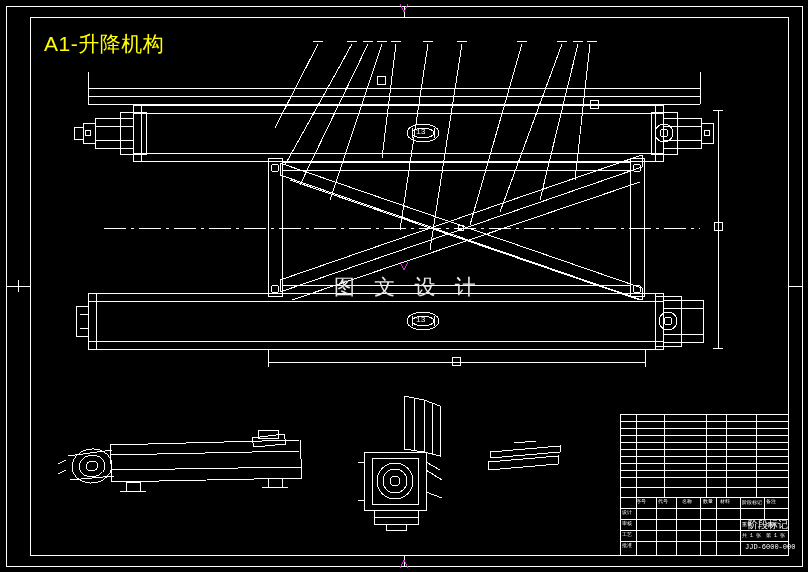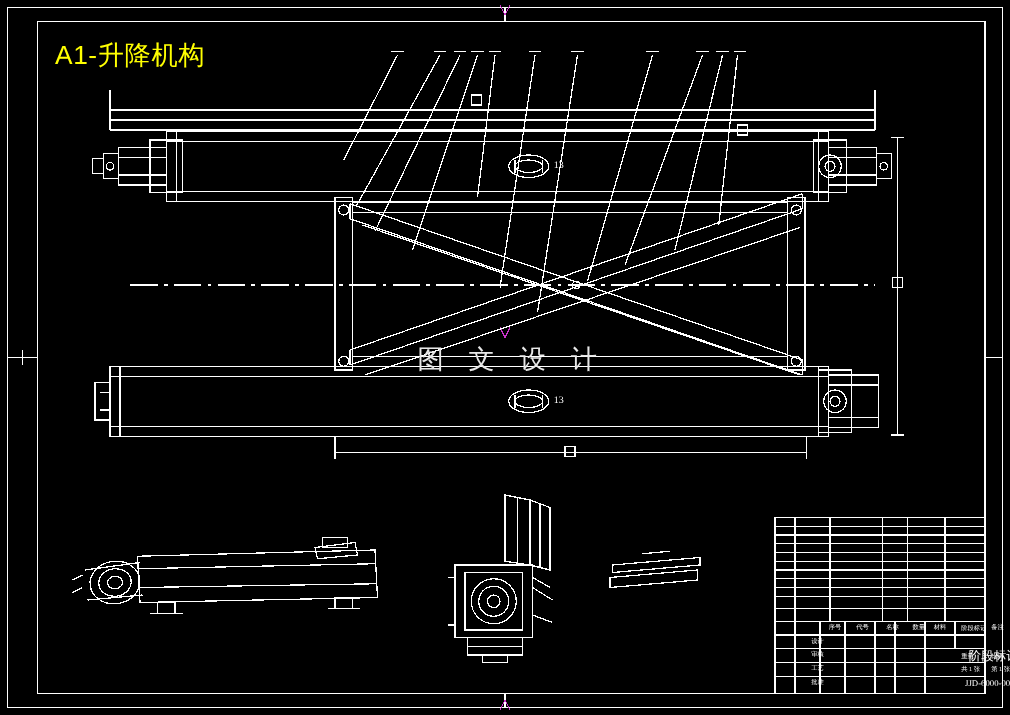--- a/index.html
+++ b/index.html
@@ -29,31 +29,30 @@
     color: #ffff00;
     font-family: "Liberation Sans", sans-serif;
     font-size: 21px;
     font-weight: 400;
     letter-spacing: 0.5px;
     white-space: nowrap;
   }
   .wm {
     position: absolute;
     color: #e8e8e8;
-    font-family: Liberation Sans, sans-serif;
+    font-family: Liberation Serif, serif;
     font-size: 21px;
     letter-spacing: 7px;
     white-space: nowrap;
   }
   .tbtxt {
     position: absolute;
     color: #ffffff;
-    font-family: Liberation Serif, serif;
+    font-family: Liberation Mono, monospace;
     white-space: nowrap;
-    margin-left: 27px;
   }
 </style>
 </head>
 <body>
 
 <div id="cad-root">
 
   <svg id="cad-svg" width="808" height="572" viewBox="0 0 808 572">
     <rect x="0" y="0" width="808" height="572" fill="#000000"></rect>
 

